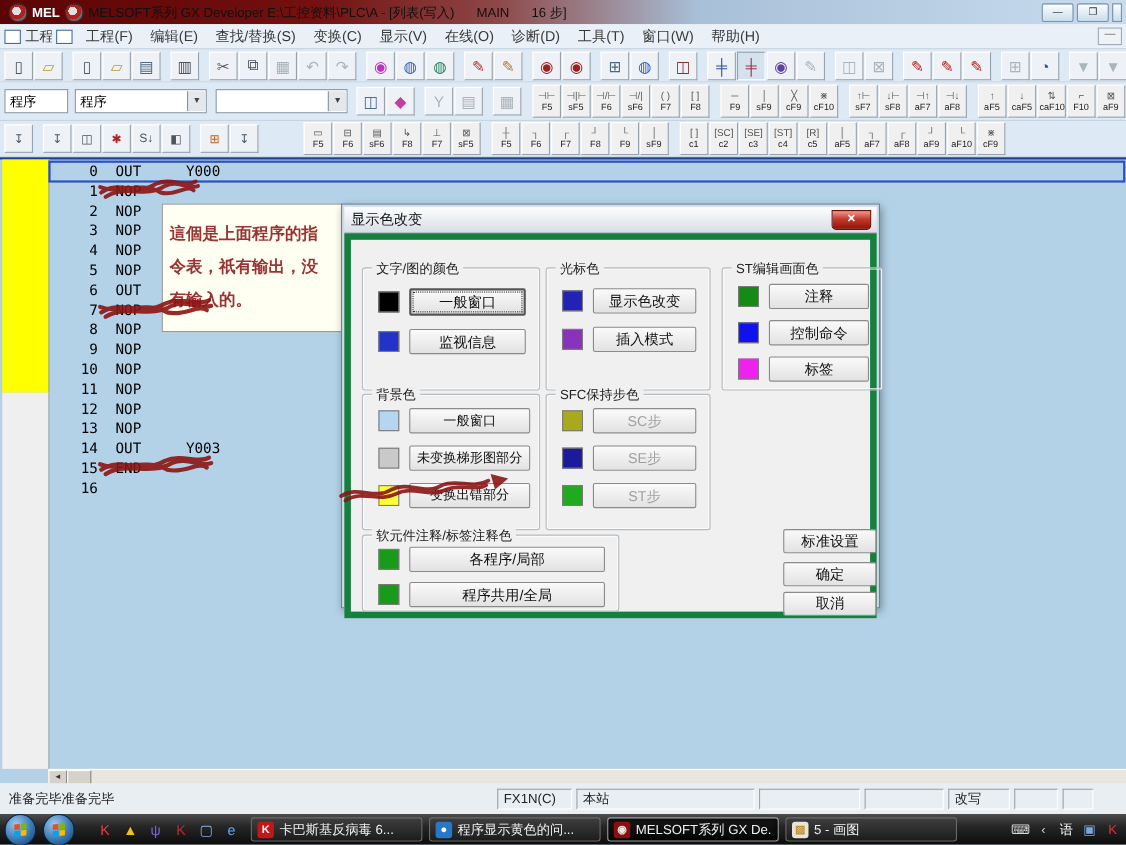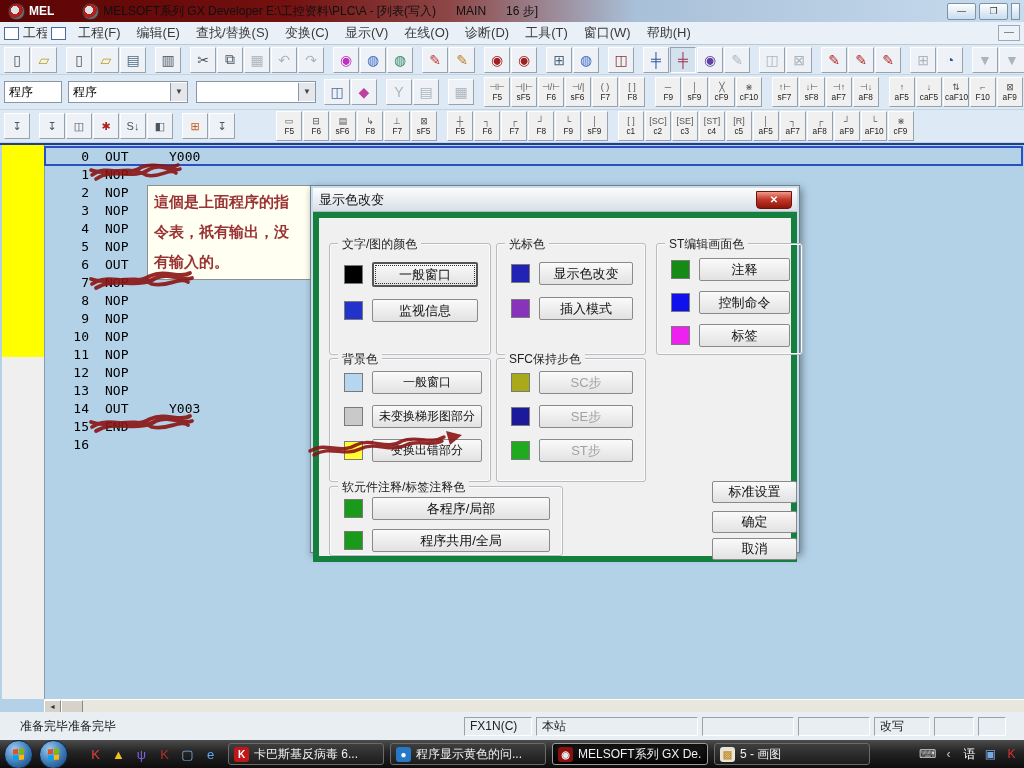--- a/index.html
+++ b/index.html
@@ -4,21 +4,21 @@
 <style>
   html,body{margin:0;padding:0}
   body{width:1024px;height:768px;overflow:hidden;font-family:"Liberation Sans",sans-serif;background:#dde9f5}
   .screen{position:relative;width:1024px;height:768px}
 
   
   .titlebar{position:absolute;left:0;top:0;width:1024px;height:22px;
     background:linear-gradient(90deg,#5c0404 0%,#741010 28%,#8d4747 44%,#a8c0d8 62%,#c8dcee 100%);
     display:flex;align-items:center;padding:0 4px;box-sizing:border-box}
   .appico{width:15px;height:15px;border-radius:8px;background:radial-gradient(circle at 40% 40%,#e0e0e0 0 30%,#b02020 31% 60%,#6a6a6a 61%);border:1px solid #333;margin:0 4px;flex:none}
-  .mel{color:#fff;font-weight:bold;font-size:12px;margin-right:24px}
+  .mel{color:#fff;font-weight:bold;font-size:12px;margin-right:1px}
   .wtitle{color:#101010;font-size:12px;white-space:pre;overflow:hidden;flex:1}
   .capbtn{width:27px;height:15px;margin-left:3px;background:linear-gradient(#fdfeff,#c9dcec);border:1px solid #7b93a8;border-radius:2px;font-size:9px;line-height:14px;text-align:center;color:#333;flex:none}
   .capstub{width:7px;height:15px;margin-left:3px;background:linear-gradient(#fdfeff,#c9dcec);border:1px solid #7b93a8;flex:none}
 
   
   .menubar{position:absolute;left:0;top:22px;width:1024px;height:23px;background:#e9f0f8;border-bottom:1px solid #bcc8d4;display:flex;align-items:center;font-size:13px;color:#3a3a3a;box-sizing:border-box}
   .mdico{width:13px;height:11px;background:#fff;border:1px solid #4a6a9a;margin:0 4px;flex:none}
   .mart{width:24px;overflow:hidden;white-space:nowrap;flex:none}
   .mi{padding:3px 8px;white-space:nowrap}
   .mnmin{margin-left:auto;width:20px;height:14px;border:1px solid #9ab;background:#eef3f8;text-align:center;line-height:11px;font-size:10px;color:#666;margin-right:4px}
@@ -47,21 +47,21 @@
   .workspace{position:absolute;left:0;top:143px;width:1024px;height:569px;background:#b3d2e8}
   .topline{position:absolute;left:0;top:0;width:100%;height:2px;background:#1f3f8f}
   .gutter-y{position:absolute;left:2px;top:2px;width:42px;height:212px;background:#ffff00;border-right:1px solid #8a9aa8}
   .gutter-g{position:absolute;left:2px;top:214px;width:42px;height:342px;background:#efefef;border-right:1px solid #8a9aa8}
   .rows{position:absolute;left:45px;top:4px;right:2px}
   .prow{height:18px;display:flex;align-items:center;font-family:"DejaVu Sans Mono",monospace;font-size:13px;color:#000}
   .prow .pn{width:44px;text-align:right;flex:none}
   .prow .po{width:52px;margin-left:16px;flex:none}
   .prow .pd{margin-left:12px}
   .prow.selected{outline:2px solid #2b50c4;outline-offset:-1px}
-  .note{position:absolute;left:147px;top:42px;width:160px;height:91px;background:#fffff2;border:1px solid #909090;color:#9a3434;font-weight:bold;font-size:15px;line-height:30px;padding:1px 6px;z-index:5}
+  .note{position:absolute;left:147px;top:42px;width:160px;height:91px;background:#fffff2;border:1px solid #909090;color:#9a3434;font-weight:bold;font-size:15px;line-height:30px;padding:12px 6px;z-index:5}
   .scrib{position:absolute;z-index:60;pointer-events:none}
   .hscroll{position:absolute;left:44px;top:556px;right:0;height:13px;background:#e9e6de;border-top:1px solid #fff;display:flex}
   .sbtn{width:15px;height:12px;background:#d6d2ca;border:1px solid;border-color:#fff #8a8a8a #8a8a8a #fff;font-size:7px;line-height:11px;text-align:center;color:#333;flex:none}
   .sthumb{width:20px;height:12px;background:#d6d2ca;border:1px solid;border-color:#fff #8a8a8a #8a8a8a #fff;flex:none}
 
   
   .dialog{position:absolute;left:310px;top:42px;width:490px;height:368px;background:#ccdce8;border:1px solid #6e8294;box-shadow:2px 3px 8px rgba(0,0,0,.4);z-index:10;box-sizing:border-box;padding:2px}
   .dtitle{height:23px;background:linear-gradient(#fdfdfe,#d7dfe6);border-bottom:1px solid #b2bcc6;display:flex;align-items:center;padding:0 6px;font-size:13px;color:#111;position:relative}
   .dclose{position:absolute;right:5px;top:3px;width:34px;height:16px;background:linear-gradient(#f09a8a,#c33a2a 45%,#8f1408);border:1px solid #6d1208;border-radius:0 0 4px 4px;color:#fff;font-size:10px;line-height:15px;text-align:center;font-weight:bold}
   .dbody{position:relative;height:338px;background:#f0f0f0;border:6px solid #15803d}
@@ -71,21 +71,21 @@
   .ci{display:flex;align-items:center;padding:0 12px 0 14px}
   .sw{width:17px;height:17px;border:1px solid #7a7a7a;flex:none;margin-right:9px}
   .cbtn{flex:1;height:23px;background:linear-gradient(#fafafa,#e2e2e2);border:1px solid #8a8a8a;border-radius:2px;font-size:13px;font-family:"Liberation Sans",sans-serif;color:#111;padding:0}
   .cbtn.focused{outline:1px dotted #333;outline-offset:-4px;border:2px solid #555;height:25px}
   .cbtn.disabled{color:#a2a2a2}
   .side{position:absolute;left:393px;width:85px;height:22px;background:linear-gradient(#fafafa,#e2e2e2);border:1px solid #8a8a8a;border-radius:2px;font-size:13px;font-family:"Liberation Sans",sans-serif;color:#111}
 
   
   .statusbar{position:absolute;left:0;top:712px;width:1024px;height:28px;background:#e9eef3;display:flex;align-items:center;padding:0 2px;box-sizing:border-box;font-size:12px;color:#222}
   .seg{height:19px;border:1px solid;border-color:#98a2ac #ffffff #ffffff #98a2ac;display:flex;align-items:center;padding:0 5px;margin-right:4px;box-sizing:border-box;white-space:nowrap;overflow:hidden}
-  .seg.ready{width:446px;border-color:transparent;margin-left:12px;}
+  .seg.ready{width:446px;border-color:transparent;}
   .seg.plc{width:68px}.seg.sta{width:162px}.seg.b1{width:92px}.seg.b2{width:72px}.seg.mode{width:56px}.seg.b3{width:40px}.seg.b4{width:28px;margin-right:0}
 
   
   .taskbar{position:absolute;left:0;top:740px;width:1024px;height:28px;background:linear-gradient(#4c4c4c,#262626 40%,#0c0c0c);display:flex;align-items:center;padding:0 4px;box-sizing:border-box}
   .orb{width:27px;height:27px;border-radius:50%;background:radial-gradient(circle at 35% 30%,#9cc8ec,#3a78b4 55%,#123a64);border:1px solid #0a2340;flex:none;margin-right:6px;display:flex;align-items:center;justify-content:center}
   .flag{width:11px;height:11px;display:grid;grid-template-columns:5px 5px;grid-template-rows:5px 5px;gap:1px;transform:skewY(-6deg)}
   .flag i{display:block}
   .ql{width:17px;height:17px;flex:none;margin:0 3px;font-size:13px;line-height:17px;text-align:center;color:#ddd}
   .tkb{width:156px;height:22px;flex:none;margin-left:6px;background:linear-gradient(#3e3e3e,#1c1c1c);border:1px solid #6a6a6a;border-radius:3px;display:flex;align-items:center;padding:0 5px;box-sizing:border-box;color:#f0f0f0;font-size:12px;white-space:nowrap;overflow:hidden}
   .tkb.active{background:linear-gradient(#181818,#050505);border-color:#9a9a9a;box-shadow:inset 0 0 5px #000}

